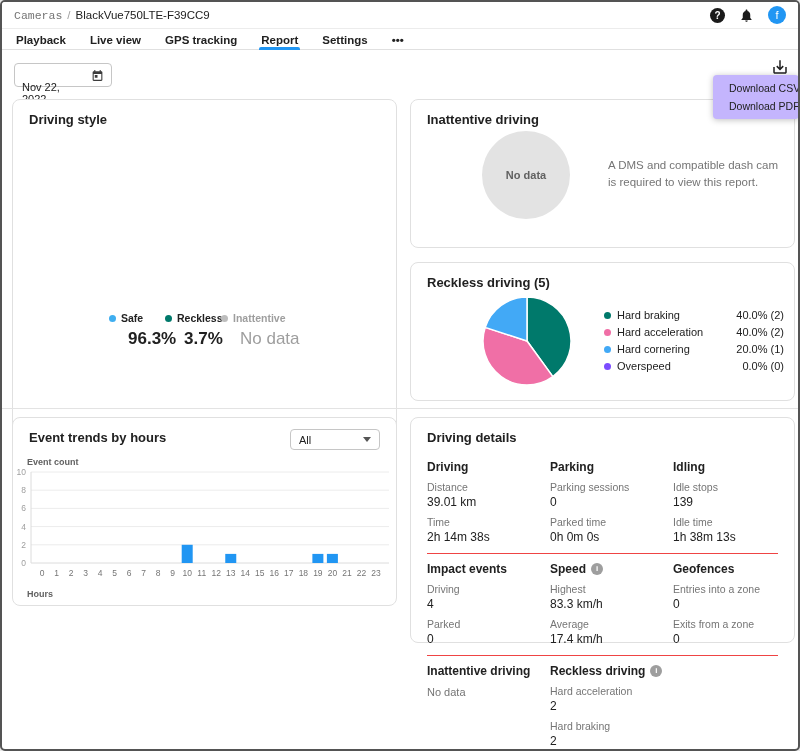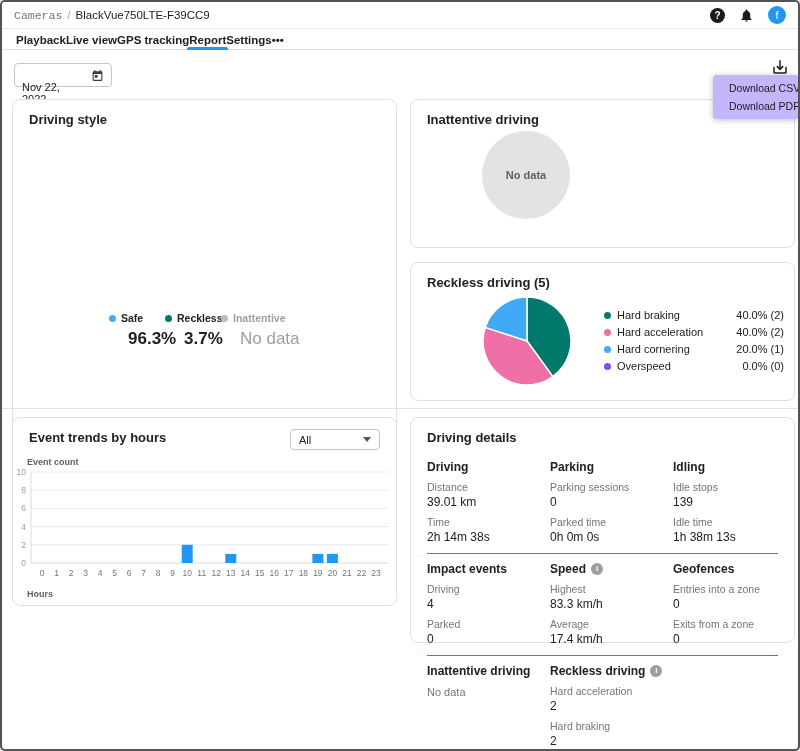--- a/index.html
+++ b/index.html
@@ -15,21 +15,21 @@
   .crumb .sec { color:#757575; cursor:pointer;font-family:Liberation Mono, monospace; }
   .crumb .sep { color:#9e9e9e; }
   .crumb .dev { color:#212121; }
   .top-icons { margin-left:auto; display:flex; align-items:center; gap:14px; }
   .help-badge { width:15px; height:15px; border-radius:50%; background:#1b1b1b; color:#fff; font-size:10px;
                 font-weight:bold; display:flex; align-items:center; justify-content:center; }
   .avatar { width:18px; height:18px; border-radius:50%; background:#2196F3; color:#fff; font-size:11px;
             display:flex; align-items:center; justify-content:center; }
 
   
-  .tabsbar { position:absolute; top:28px; left:0; right:0; height:20px; display:flex; 
+  .tabsbar { position:absolute; top:28px; left:0; right:0; height:20px; display:flex; gap:24px;
              padding:0 14px; border-bottom:1px solid #e0e0e0; background:#fff; }
   .tab { font-size:11.5px; font-weight:bold; color:#212121; position:relative; display:flex;
          align-items:center; cursor:pointer; white-space:nowrap; }
   .tab.active::after { content:""; position:absolute; left:-2px; right:-2px; bottom:-1px; height:3px;
                        background:#2196F3; border-radius:2px 2px 0 0; }
 
   
   .datebox { position:absolute; left:12px; top:61px; width:98px; height:24px; border:1px solid #c6c6c6;
              border-radius:4px; display:flex; align-items:center; padding:0 7px; gap:6px; cursor:pointer;
              background:#fff; }
@@ -180,20 +180,21 @@
         <span class="lname">Inattentive</span>
         </div>
       <div class="lval">No data</div>
     </div>
     <div class="ds-footer">You drove: 39.01 km, 2h 14m 38s</div>
   </div>
 
   <div class="card" id="card-inatt">
     <div class="card-title">Inattentive driving</div>
     <div class="nodata-circle">No data</div>
+    <div class="inatt-msg">A DMS and compatible dash cam is required to view this report.</div>
   </div>
 
   <div class="card" id="card-reckless">
     <div class="card-title">Reckless driving (5)</div>
     <svg id="pie-svg" width="96" height="96" viewBox="0 0 96 96">
         <path d="M 48 48 L 48 4 A 44 44 0 0 1 73.86255110086881 83.59674775249769 Z" fill="#00796B" stroke="#fff" stroke-width="1.5" stroke-linejoin="round"></path>
         <path d="M 48 48 L 73.86255110086881 83.59674775249769 A 44 44 0 0 1 6.153513283013247 34.4032522475023 Z" fill="#F06FA6" stroke="#fff" stroke-width="1.5" stroke-linejoin="round"></path>
         <path d="M 48 48 L 6.153513283013247 34.4032522475023 A 44 44 0 0 1 47.99999999999999 4 Z" fill="#42A9F6" stroke="#fff" stroke-width="1.5" stroke-linejoin="round"></path>
       </svg>
     <div id="reckless-legend">

